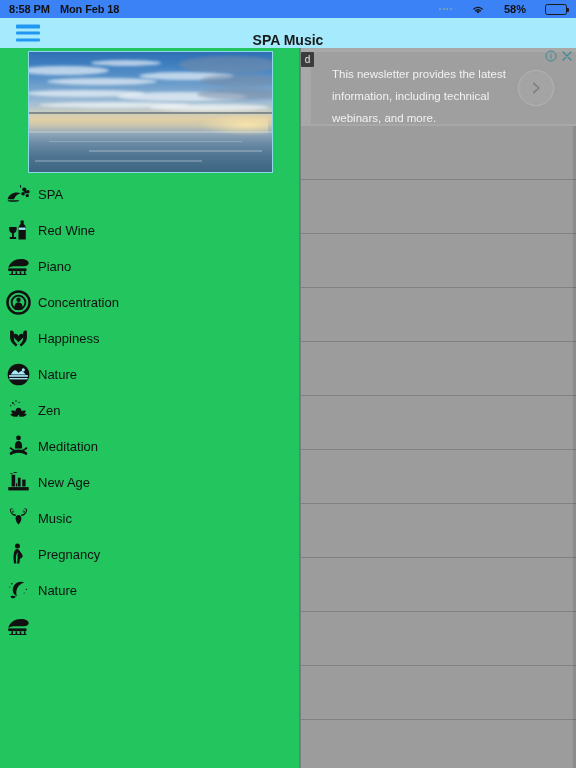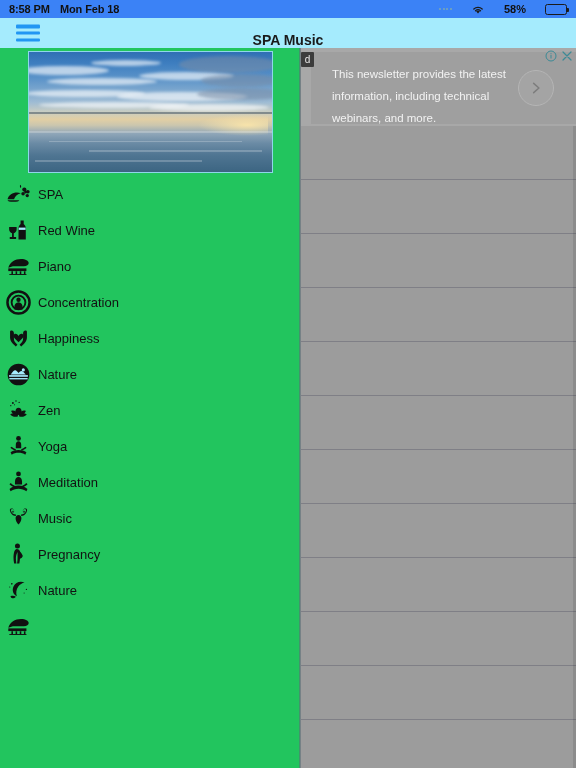--- a/index.html
+++ b/index.html
@@ -320,40 +320,42 @@
             <circle cx="12.6" cy="4.3" r=".6" fill="#111"></circle>
             <circle cx="4.6" cy="7.4" r=".6" fill="#111"></circle>
             <circle cx="8.2" cy="6.5" r=".5" fill="#111"></circle>
           </svg>
         </span>
         <span class="menu-label">Zen</span>
       </div>
       <div class="menu-item">
         <span class="menu-icon">
           <svg viewBox="0 0 24 24">
-            <circle cx="12" cy="4.2" r="2.3" fill="#111"></circle>
-            <path d="M12 7c1.6 0 2.6 1.3 2.6 3.3v3.3h-5.2v-3.3C9.4 8.3 10.4 7 12 7z" fill="#111"></path>
-            <path d="M4.4 17.6c2-1.5 4.6-2.3 7.6-2.3s5.6.8 7.6 2.3l-1.1 2.2c-1.8-1.1-4-1.7-6.5-1.7s-4.7.6-6.5 1.7z" fill="#111"></path>
-            <path d="M5.4 12.2c1.2 1.2 2.6 2 4 2.4v1.4c-2-.4-3.7-1.3-5.2-2.7z" fill="#111"></path>
-            <path d="M18.6 12.2c-1.2 1.2-2.6 2-4 2.4v1.4c2-.4 3.7-1.3 5.2-2.7z" fill="#111"></path>
-          </svg>
-        </span>
-        <span class="menu-label">Yoga</span>
-      </div>
-      <div class="menu-item">
-        <span class="menu-icon">
-          <svg viewBox="0 0 24 24">
             <circle cx="12" cy="3.8" r="2.3" fill="#111"></circle>
             <path d="M12 6.8c2 0 3.4 1.8 3.4 4.4v2.6H8.6v-2.6C8.6 8.6 10 6.8 12 6.8z" fill="#111"></path>
             <path d="M3.4 18.2c2.4-2.2 5.4-3.4 8.6-3.4s6.2 1.2 8.6 3.4l-1 2.2c-2.1-1.6-4.7-2.5-7.6-2.5s-5.5.9-7.6 2.5z" fill="#111"></path>
             <path d="M4.6 12.4c1.5 1.6 3.2 2.6 5 3v1.6c-2.4-.4-4.5-1.6-6.3-3.4z" fill="#111"></path>
             <path d="M19.4 12.4c-1.5 1.6-3.2 2.6-5 3v1.6c2.4-.4 4.5-1.6 6.3-3.4z" fill="#111"></path>
           </svg>
         </span>
         <span class="menu-label">Meditation</span>
+      </div>
+      <div class="menu-item">
+        <span class="menu-icon">
+          <svg viewBox="0 0 24 24">
+            <path d="M5.4 4.6h3.4v11.2H5.4z" fill="#111"></path>
+            <path d="M3.4 3.6c1.4-.7 2.6-.7 3.8 0-1.2.6-2.4.6-3.8 0z" fill="#111"></path>
+            <path d="M7 2.4c1.4-.7 2.8-.6 4 .2-1.3.6-2.6.5-4-.2z" fill="#111"></path>
+            <path d="M11.4 7.4h2.6v8.4h-2.6z" fill="#111"></path>
+            <path d="M15.6 9.2h3.2v6.6h-3.2z" fill="#111"></path>
+            <path d="M2.2 16.4h19.6v3.2H2.2z" fill="#111"></path>
+            <path d="M9.6 12.6h1.2v3.2H9.6z" fill="#111"></path>
+          </svg>
+        </span>
+        <span class="menu-label">New Age</span>
       </div>
       <div class="menu-item">
         <span class="menu-icon">
           <svg viewBox="0 0 24 24">
             <path d="M12 8.6c1.6 0 2.8 1.3 2.8 3.2 0 2.4-1.3 4.4-2.8 6-1.5-1.6-2.8-3.6-2.8-6 0-1.9 1.2-3.2 2.8-3.2z" fill="#111"></path>
             <path d="M9.6 9.6C7.4 9.6 5.6 8.4 4.4 6.2 3.2 4 3.6 2.4 5.4 2.4c1.6 0 2.4 1.1 2.4 2.4 0 .9-.5 1.5-1.2 1.5-.6 0-1-.4-1-1 0-.4.2-.7.6-.8-.1.7.2 1 .6 1 .5 0 .8-.4.8-1.1 0-.9-.6-1.6-1.6-1.6-1.2 0-1.7 1.1-.9 2.6.9 1.7 2.3 2.6 4.1 2.6z" fill="#111"></path>
             <path d="M14.4 9.6c2.2 0 4-1.2 5.2-3.4 1.2-2.2.8-3.8-1-3.8-1.6 0-2.4 1.1-2.4 2.4 0 .9.5 1.5 1.2 1.5.6 0 1-.4 1-1 0-.4-.2-.7-.6-.8.1.7-.2 1-.6 1-.5 0-.8-.4-.8-1.1 0-.9.6-1.6 1.6-1.6 1.2 0 1.7 1.1.9 2.6-.9 1.7-2.3 2.6-4.1 2.6z" fill="#111"></path>
           </svg>
         </span>
         <span class="menu-label">Music</span>

